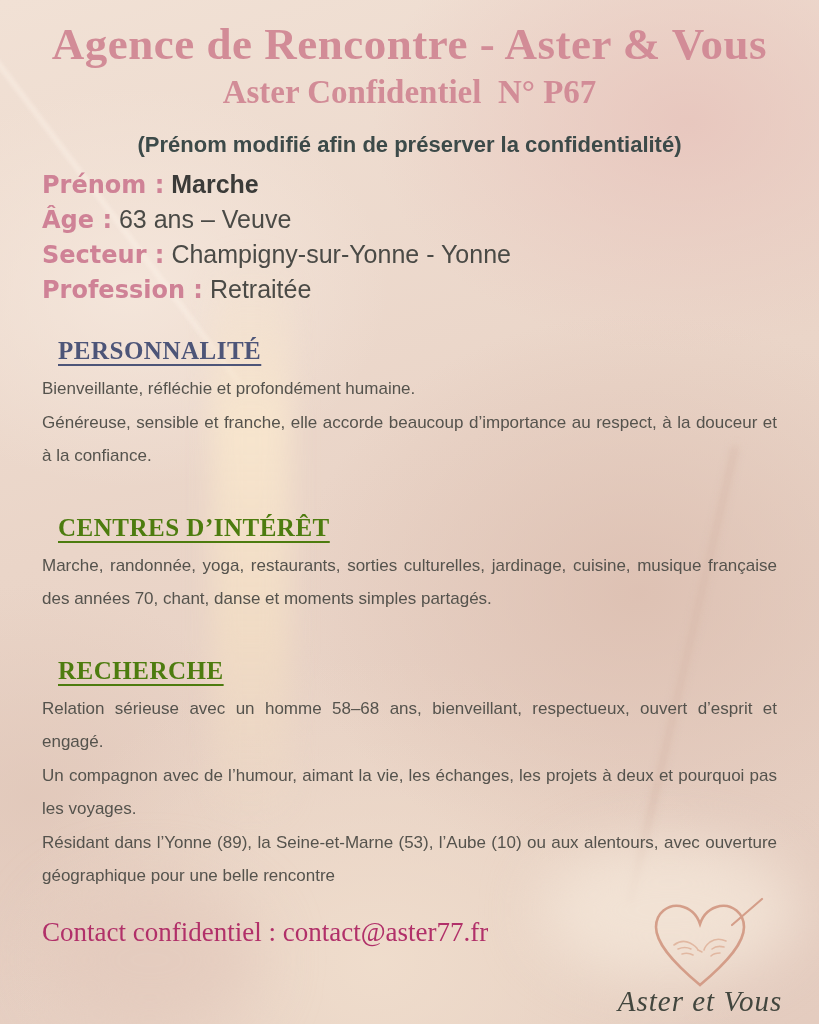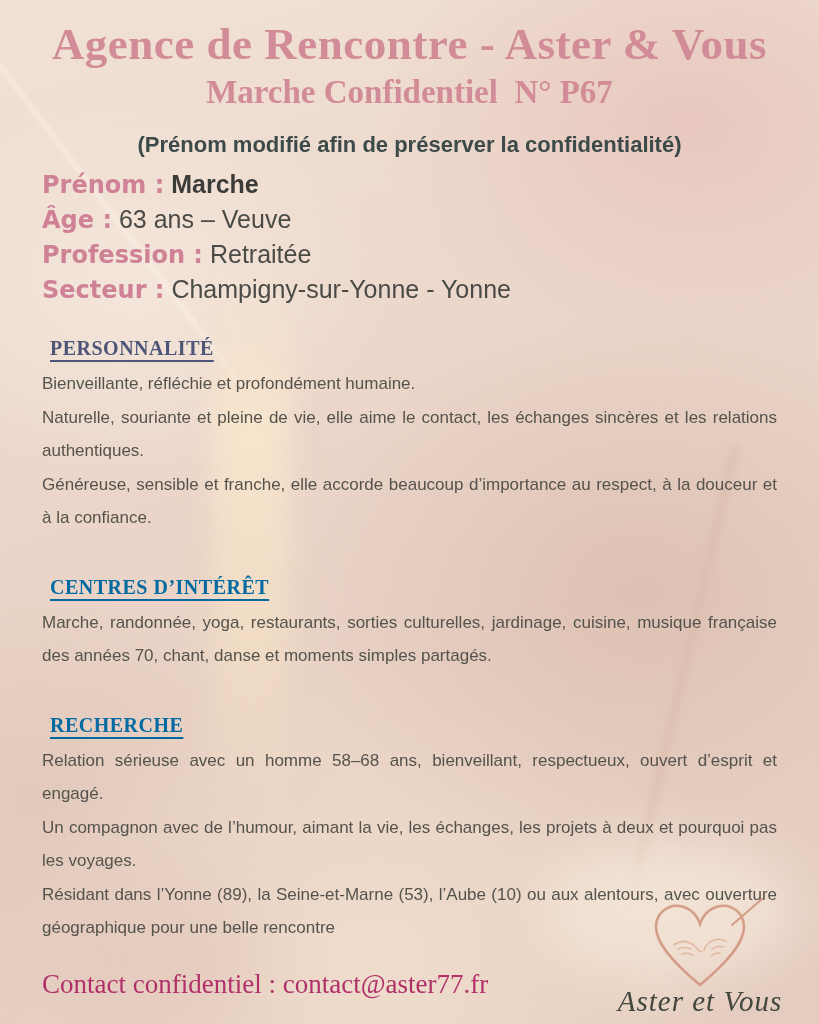--- a/index.html
+++ b/index.html
@@ -46,26 +46,26 @@
   }
   .note{
     font-size:22px;font-weight:bold;color:#3c4a49;text-align:center;margin-top:20px;
   }
   .fields{margin-top:9px;font-size:25px;line-height:34px;color:#4a4a46;}
   .flabel{color:#cf8296;font-weight:bold;font-family:"DejaVu Sans",sans-serif;font-size:24px;}
   .fvalue-bold{font-weight:bold;color:#3b3b39;}
   section{margin-top:41px;}
   section.first{margin-top:30px;}
   .shead{
-    font-family:"Liberation Serif",serif;font-weight:bold;font-size:20px;
-    letter-spacing:.5px;margin:0 0 7px 8px;
+    font-family:"Liberation Serif",serif;font-weight:bold;font-size:25px;
+    letter-spacing:.5px;margin:0 0 7px 16px;
     text-decoration:underline;text-underline-offset:5px;text-decoration-thickness:2px;
   }
   .h-blue{color:#4d5578;}
-  .h-teal{color:#0369a1;}
+  .h-teal{color:#4d7c0f;}
   section p{margin:0;font-size:17px;line-height:33.5px;color:#55534d;text-align:justify;}
   .footer{
     margin-top:24px;font-family:"Liberation Serif",serif;font-size:27px;line-height:31px;
     color:#b13069;font-weight:500;
   }
   
   .logo{position:absolute;right:14px;bottom:6px;width:210px;text-align:center;}
   .logo svg{display:block;margin:0 auto -4px auto;}
   .logo-text{
     font-family:Liberation Serif, serif;font-style:italic;font-size:29px;
@@ -81,46 +81,45 @@
     <div class="stalk s2"></div>
     <div class="stalk s1"></div>
     <div class="stalk s3"></div>
     <div class="stalk s4"></div>
     <div class="stalk s5"></div>
   </div>
 
   <div class="content">
 
     <h1 class="title">Agence de Rencontre - Aster &amp; Vous</h1>
-    <h2 class="subtitle">Marche Confidentiel  N° P67</h2>
+    <h2 class="subtitle">Aster Confidentiel  N° P67</h2>
     <div class="note">(Prénom modifié afin de préserver la confidentialité)</div>
 
     <div class="fields">
       <div>
         <span class="flabel">Prénom :</span>
         <span class="fvalue-bold">Marche</span>
       </div>
       <div>
         <span class="flabel">Âge :</span>
         <span>63 ans – Veuve</span>
       </div>
       <div>
+        <span class="flabel">Secteur :</span>
+        <span>Champigny-sur-Yonne - Yonne</span>
+      </div>
+      <div>
         <span class="flabel">Profession :</span>
         <span>Retraitée</span>
-      </div>
-      <div>
-        <span class="flabel">Secteur :</span>
-        <span>Champigny-sur-Yonne - Yonne</span>
       </div>
     </div>
 
     <section class="first">
       <h3 class="shead h-blue">PERSONNALITÉ</h3>
       <p>Bienveillante, réfléchie et profondément humaine.</p>
-      <p>Naturelle, souriante et pleine de vie, elle aime le contact, les échanges sincères et les relations authentiques.</p>
       <p>Généreuse, sensible et franche, elle accorde beaucoup d’importance au respect, à la douceur et à la confiance.</p>
     </section>
 
     <section>
       <h3 class="shead h-teal">CENTRES D’INTÉRÊT</h3>
       <p>Marche, randonnée, yoga, restaurants, sorties culturelles, jardinage, cuisine, musique française des années 70, chant, danse et moments simples partagés.</p>
     </section>
 
     <section>
       <h3 class="shead h-teal">RECHERCHE</h3>

